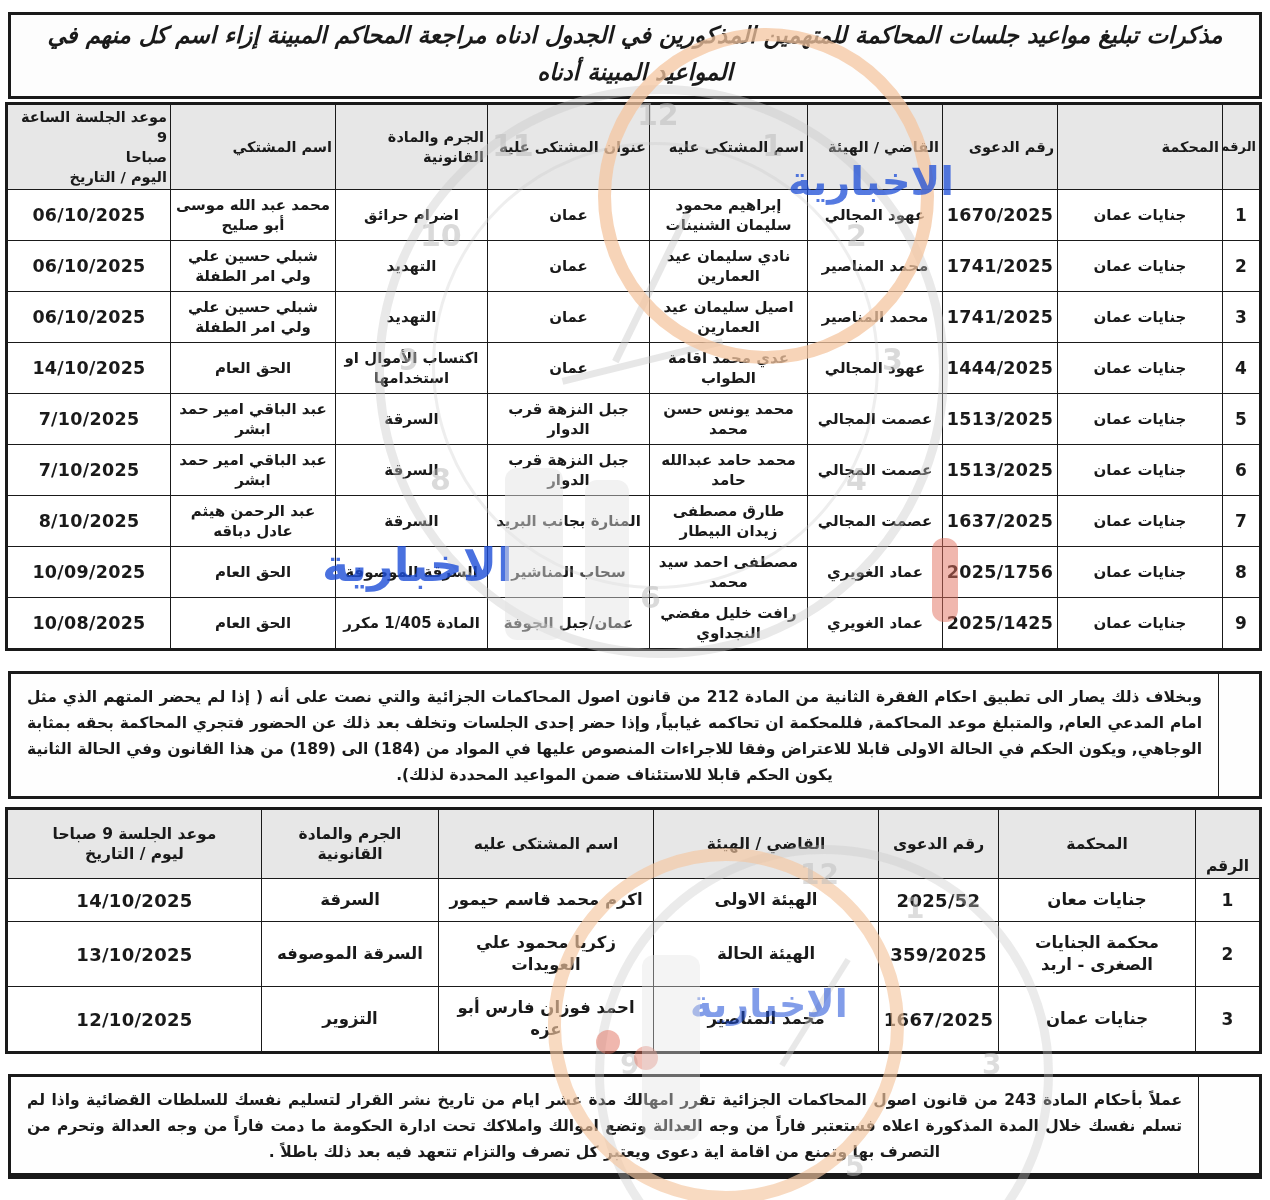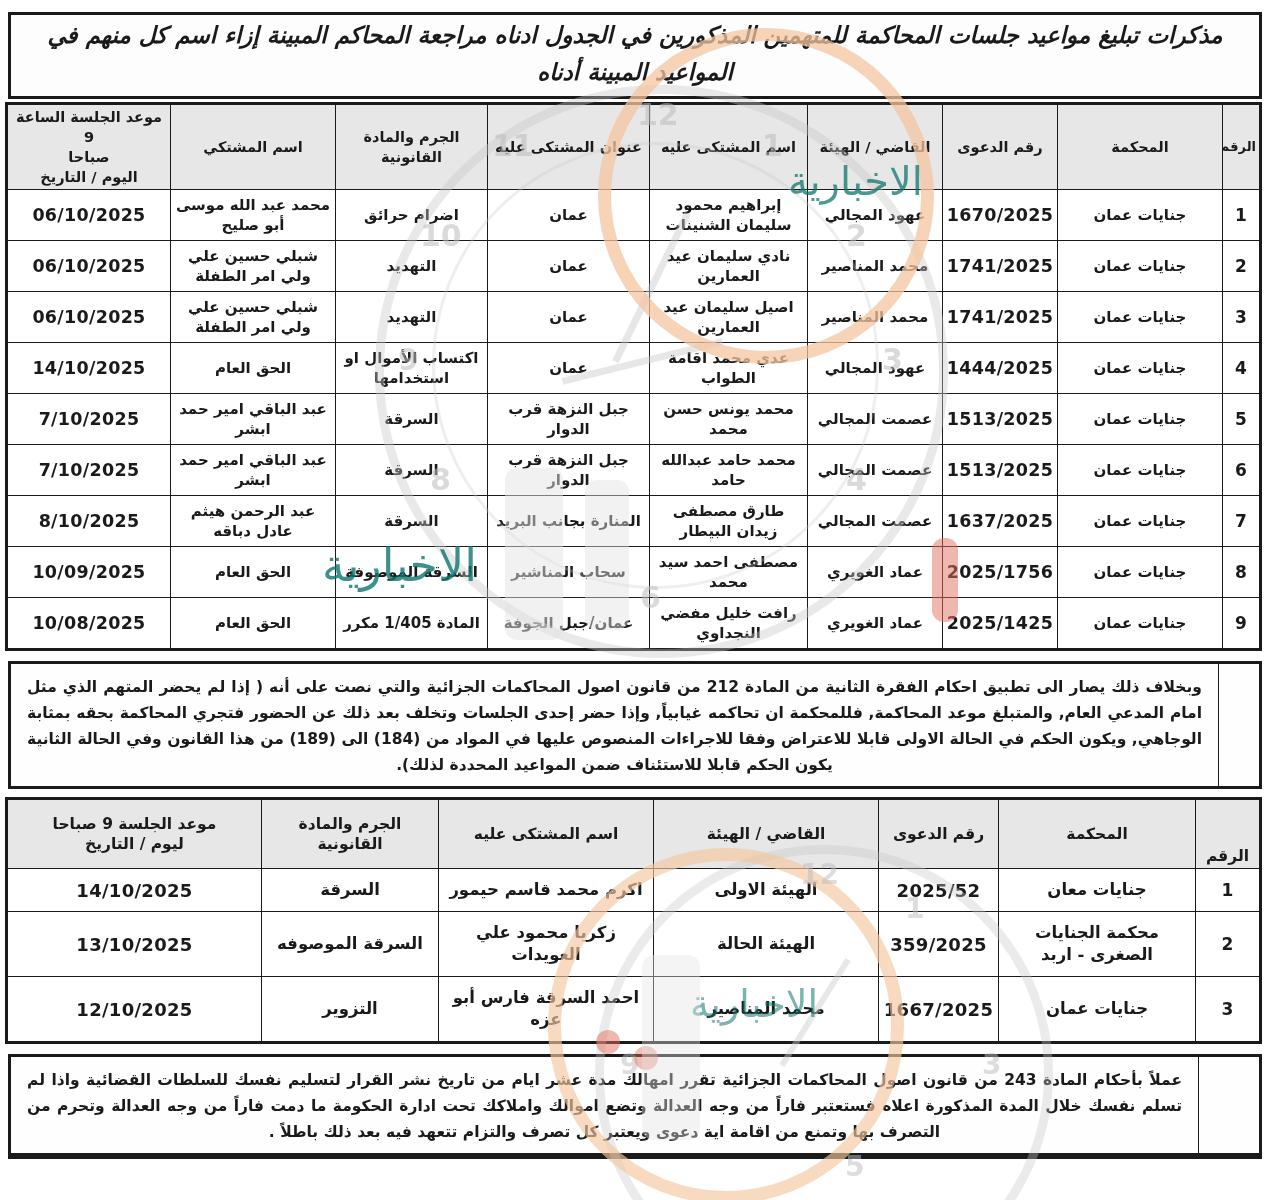--- a/index.html
+++ b/index.html
@@ -18,51 +18,51 @@
   }
   .t{
     box-sizing:border-box;width:100%;border-collapse:collapse;table-layout:fixed;
     border:3px solid #1a1a1a;margin-top:3px;background:transparent;
   }
   .t th,.t td{
     border:1.6px solid #1a1a1a;text-align:center;vertical-align:middle;
     font-weight:bold;padding:2px 3px;overflow:hidden;
   }
   .t th{background:#e7e7e7;font-size:14.5px;line-height:20px;white-space:pre-line;}
-  .t1 th{height:64px;}
+  .t1 th{height:64px;text-align:right;}
   .t1 td{height:46px;}
   .t .c-ar{font-size:15px;line-height:20px;}
   .t .c-num{font-size:17px;}
   .t .c-digit{font-size:17.5px;letter-spacing:.3px;}
   .t2 th{height:64px;font-size:15.5px;}
   .t2 .c-ar{font-size:16.5px;line-height:22px;}
   .t2 .c-digit{font-size:18px;}
   .t2 .r1 td{height:38px;}
   .t2 .r2 td{height:60px;}
   .t2 .r3 td{height:60px;}
 
   .note-box{
-    box-sizing:border-box;border:3px solid #1a1a1a;margin-top:10px;
+    box-sizing:border-box;border:3px solid #1a1a1a;margin-top:20px;
     display:flex;min-height:102px;background:#fefefe;
   }
   .note-side{width:40px;border-left:1.6px solid #1a1a1a;flex:0 0 auto;}
   .note-side.wide{width:60px;}
   .note-text{
     flex:1;padding:10px 16px 8px;font-size:15.5px;font-weight:bold;line-height:26px;
     text-align:justify;text-align-last:center;
   }
   .gap{height:5px;}
   .last{border-width:3px 3px 6px 3px;}
 
   
   .watermark{position:absolute;inset:0;z-index:5;pointer-events:none;}
   .wm{position:absolute;}
   .wm-ring{border-radius:50%;border-style:solid;border-color:#c7c7c7;}
   .wm-n{font-weight:bold;color:#bdbdbd;}
-  .wm-txt{font-weight:normal;color:#0f766e;white-space:nowrap;}
+  .wm-txt{font-weight:bold;color:#1d4ed8;white-space:nowrap;}
   .wm-bar{border-radius:12px;}
 </style>
 </head>
 <body>
 
 <div class="watermark">
   <div class="wm wm-ring" style="left:375px;top:85px;width:555px;height:555px;border-width:9px;opacity:.40;"></div>
   <div class="wm wm-ring" style="left:432px;top:142px;width:441px;height:441px;border-width:3px;opacity:.30;"></div>
   <span class="wm wm-n" style="left:637px;top:97px;font-size:30px;opacity:.55;">12</span>
   <span class="wm wm-n" style="left:492px;top:128px;font-size:30px;opacity:.55;">11</span>
@@ -278,21 +278,21 @@
         <td class="c-ar">الهيئة الحالة</td>
         <td class="c-ar">زكريا محمود علي العويدات</td>
         <td class="c-ar">السرقة الموصوفه</td>
         <td class="c-digit">13/10/2025</td>
       </tr>
       <tr class="r3">
         <td class="c-num">3</td>
         <td class="c-ar">جنايات عمان</td>
         <td class="c-digit">1667/2025</td>
         <td class="c-ar">محمد المناصير</td>
-        <td class="c-ar">احمد السرقة فارس أبو عزه</td>
+        <td class="c-ar">احمد فوزان فارس أبو عزه</td>
         <td class="c-ar">التزوير</td>
         <td class="c-digit">12/10/2025</td>
       </tr>
     </tbody>
   </table>
 
   <div class="note-box last" dir="rtl">
     <div class="note-side wide"></div>
     <div class="note-text">عملاً بأحكام المادة 243 من قانون اصول المحاكمات الجزائية تقرر امهالك مدة عشر ايام من تاريخ نشر القرار لتسليم نفسك للسلطات القضائية واذا لم تسلم نفسك خلال المدة المذكورة اعلاه فستعتبر فاراً من وجه العدالة وتضع اموالك واملاكك تحت ادارة الحكومة ما دمت فاراً من وجه العدالة وتحرم من التصرف بها وتمنع من اقامة اية دعوى ويعتبر كل تصرف والتزام تتعهد فيه بعد ذلك باطلاً .</div>
   </div>

